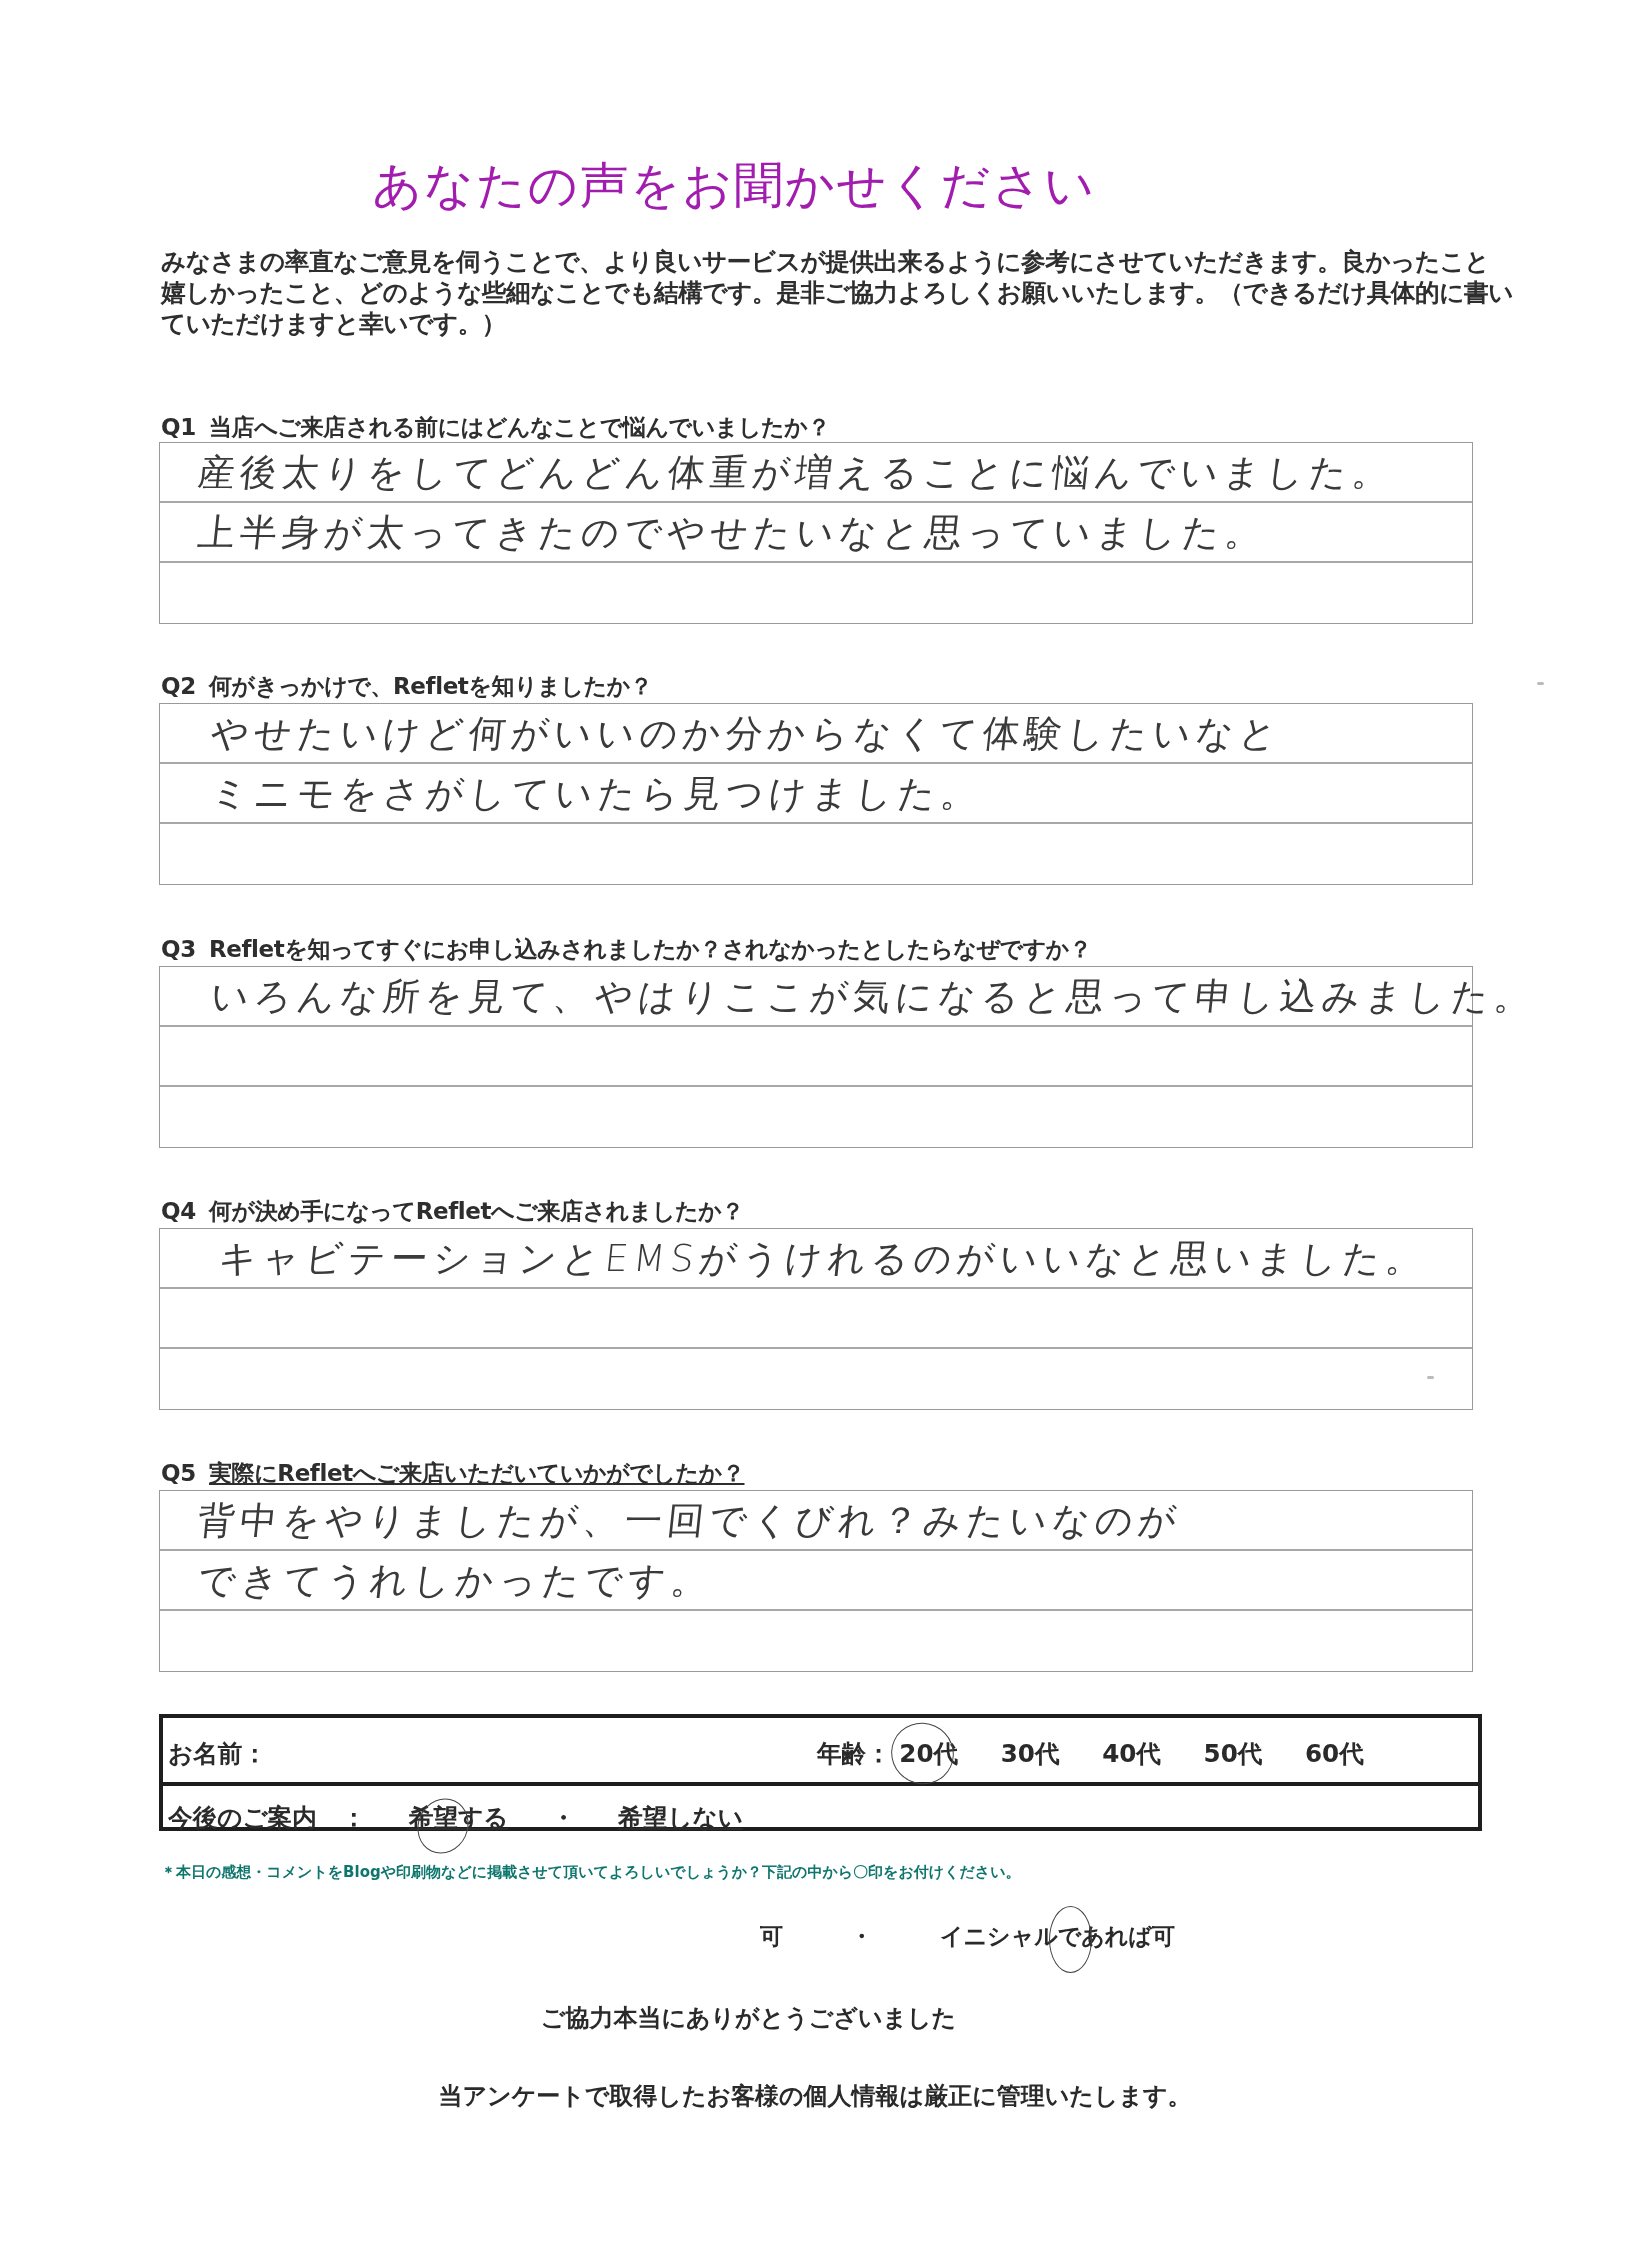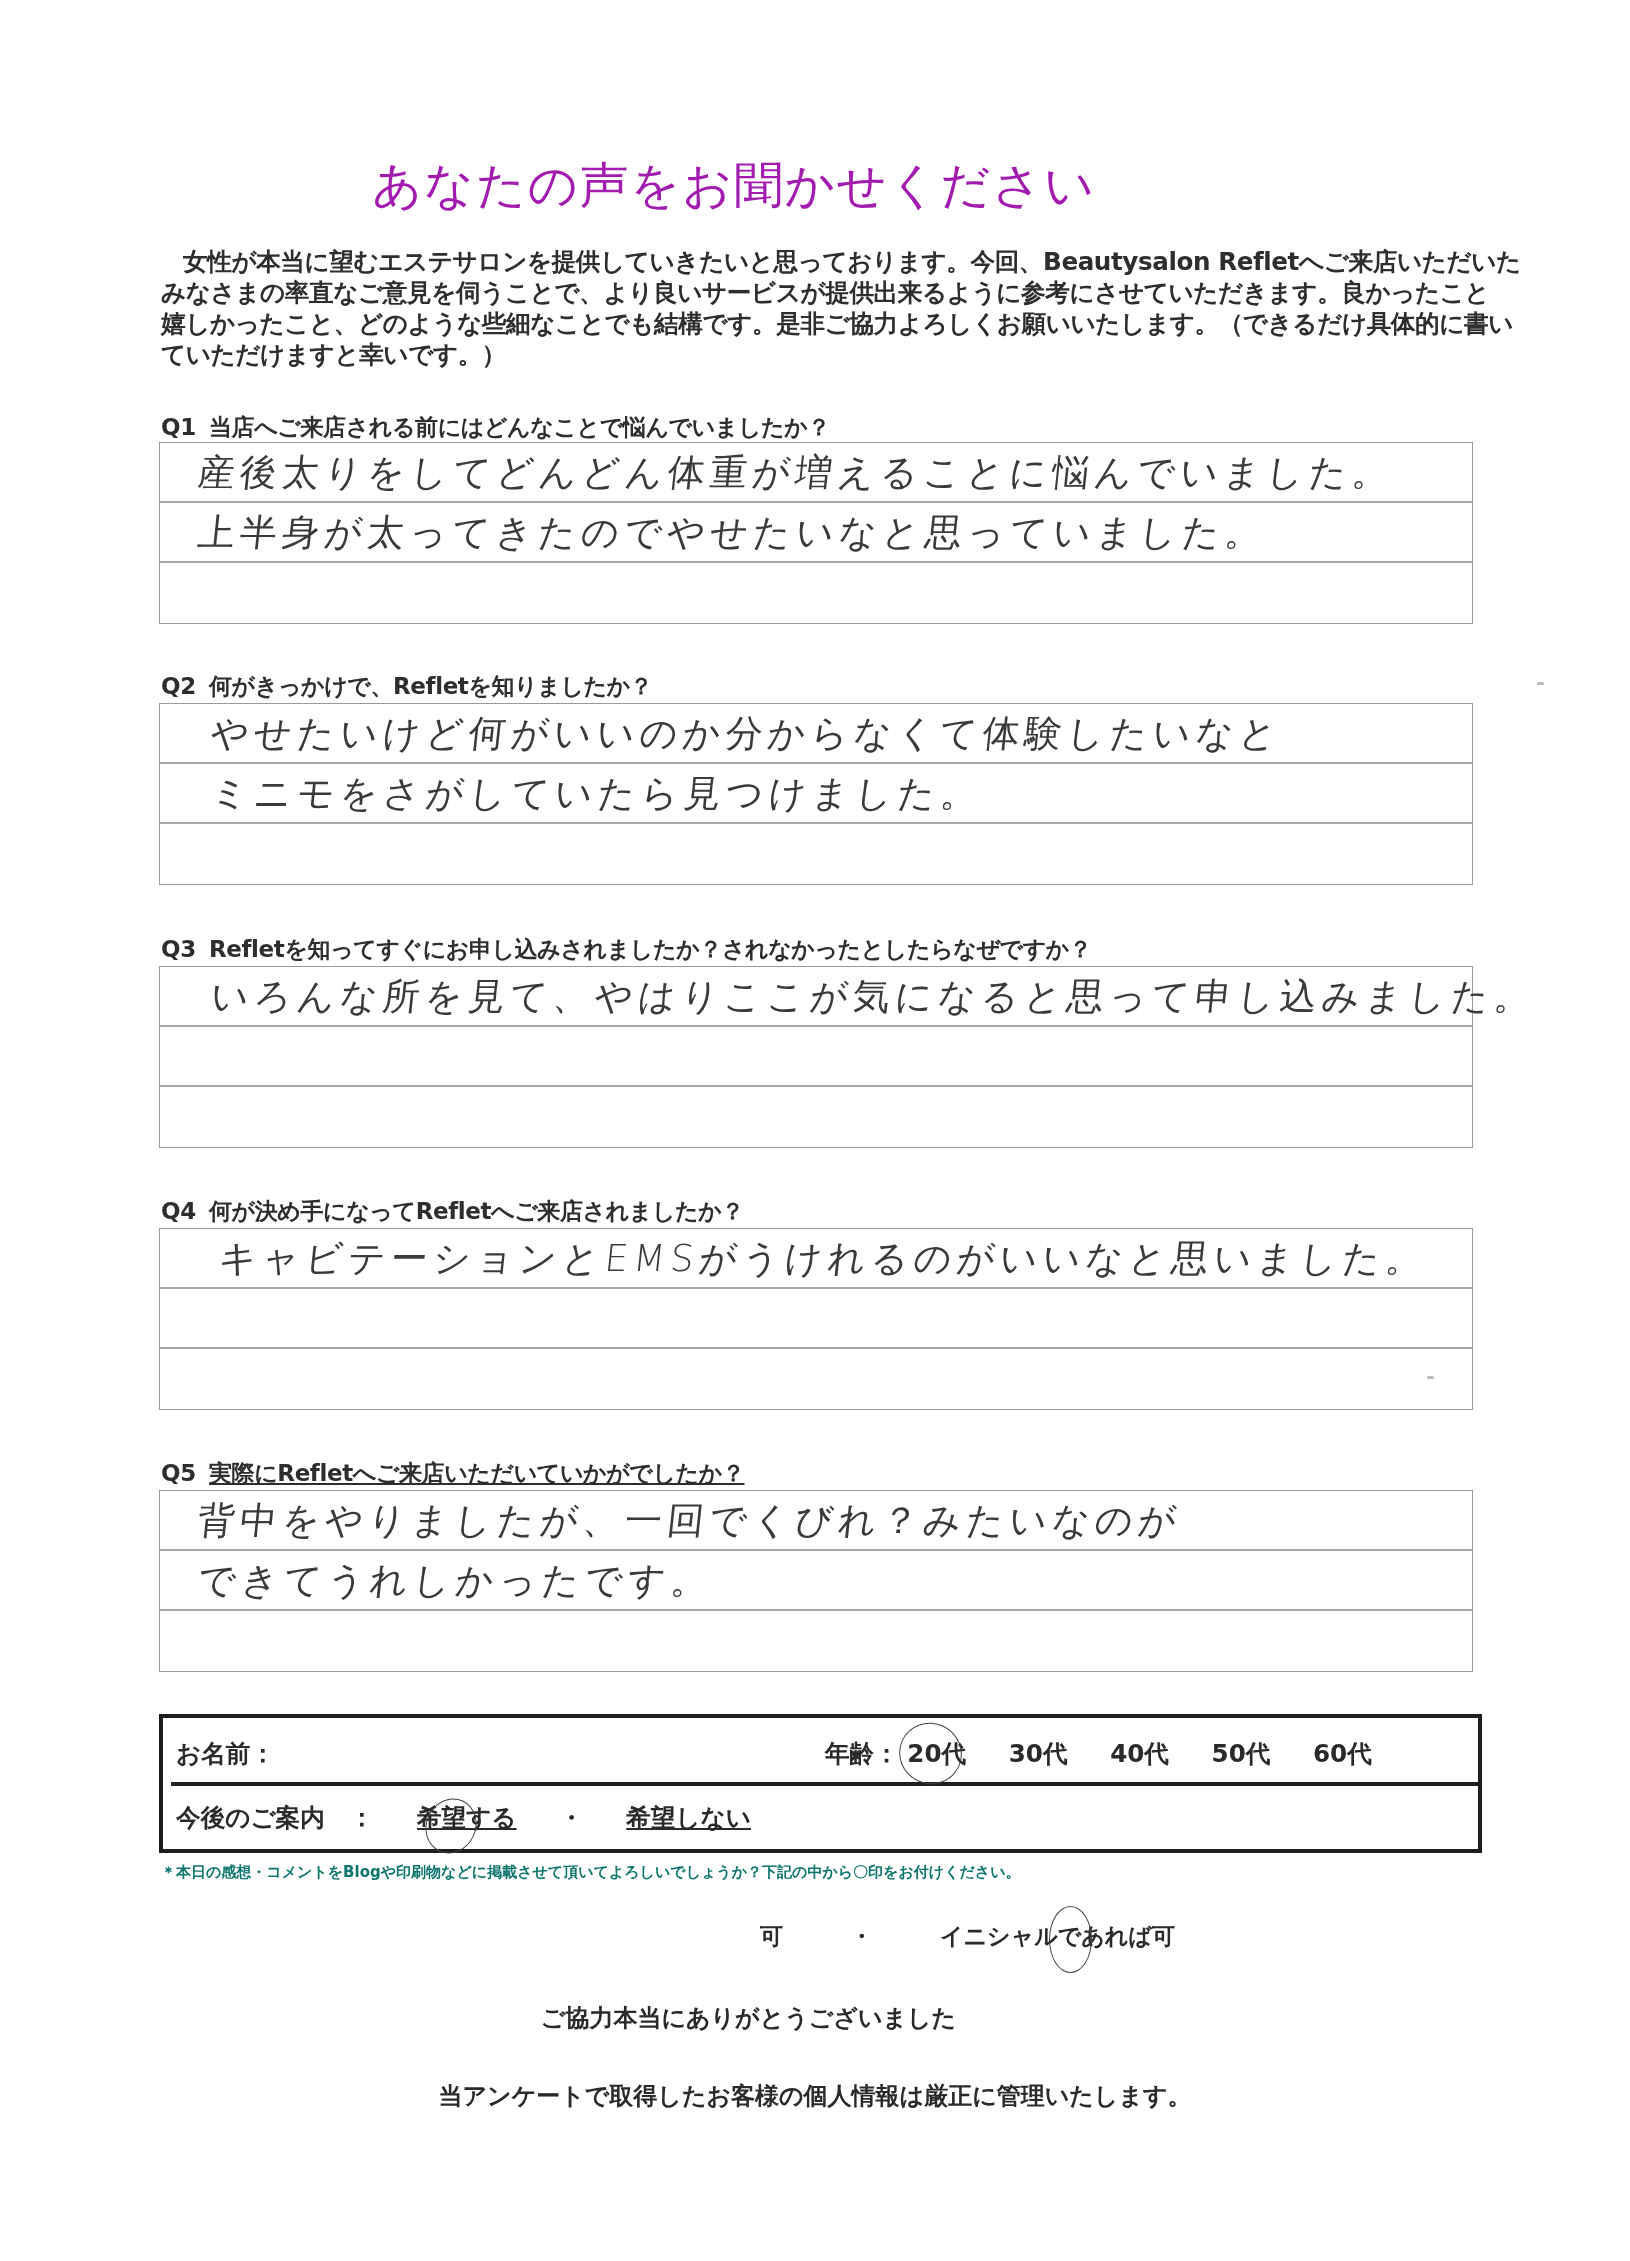--- a/index.html
+++ b/index.html
@@ -35,22 +35,22 @@
     box-sizing: border-box;
   }
   .answer-row:last-child { border-bottom: none; }
   .hand {
     position: absolute; left: 38px; bottom: 3.4px; white-space: nowrap;
     font-family: "DejaVu Sans", sans-serif; font-weight: 200;
     font-size: 37px; color: #3a3a3a; letter-spacing: 5.1px;
     transform: skewX(-6deg);
   }
   .info-box {
-    left: 159px; width: 1323px; top: 1714px; height: 139px;
-    border: 4.2px solid #1e1e1e; box-sizing: border-box; padding-left: 8px;
+    left: 159px; width: 1323px; top: 1714px; height: 117px;
+    border: 4.2px solid #1e1e1e; box-sizing: border-box;
   }
   .info-row { position: relative; box-sizing: border-box; }
   .info-row.top { height: 68px; border-bottom: 4.2px solid #1e1e1e; }
   .info-row.bottom { height: 63px; }
   .info-label {
     position: absolute; left: 5.1px; font-size: 24.6px; font-weight: bold;
     color: #2a2a2a; white-space: nowrap;
   }
   .age-wrap { position: absolute; left: 654px; top: 18.7px; font-size: 24.6px; font-weight: bold; white-space: nowrap; text-align: center; }
   .age-opt { display: inline-block; margin-right: 34px; position: relative; }
@@ -79,21 +79,20 @@
   .thanks { left: 0; width: 1497px; top: 2002px; text-align: center; font-size: 24px; font-weight: bold; }
   .privacy { left: 0; width: 1630px; top: 2080px; text-align: center; font-size: 24px; font-weight: bold; }
   .speck { width: 6.8px; height: 3.4px; background: #bbb; border-radius: 1.7px; }
 </style>
 </head>
 <body>
 
 <div class="abs title">あなたの声をお聞かせください</div>
 
 <div class="abs intro">
-  <span class="line first">女性が本当に望むエステサロンを提供していきたいと思っております。今回、Beautysalon Refletへご来店いただいた</span>
   <span class="line">みなさまの率直なご意見を伺うことで、より良いサービスが提供出来るように参考にさせていただきます。良かったこと</span>
   <span class="line">嬉しかったこと、どのような些細なことでも結構です。是非ご協力よろしくお願いいたします。（できるだけ具体的に書い</span>
   <span class="line">ていただけますと幸いです。）</span>
 </div>
 
 <div class="abs qlabel" style="top:412px;">
   <span class="qnum">Q1</span><span>当店へご来店される前にはどんなことで悩んでいましたか？</span>
 </div>
 <div class="abs answer-box" style="top:442px;">
   <div class="answer-row">

